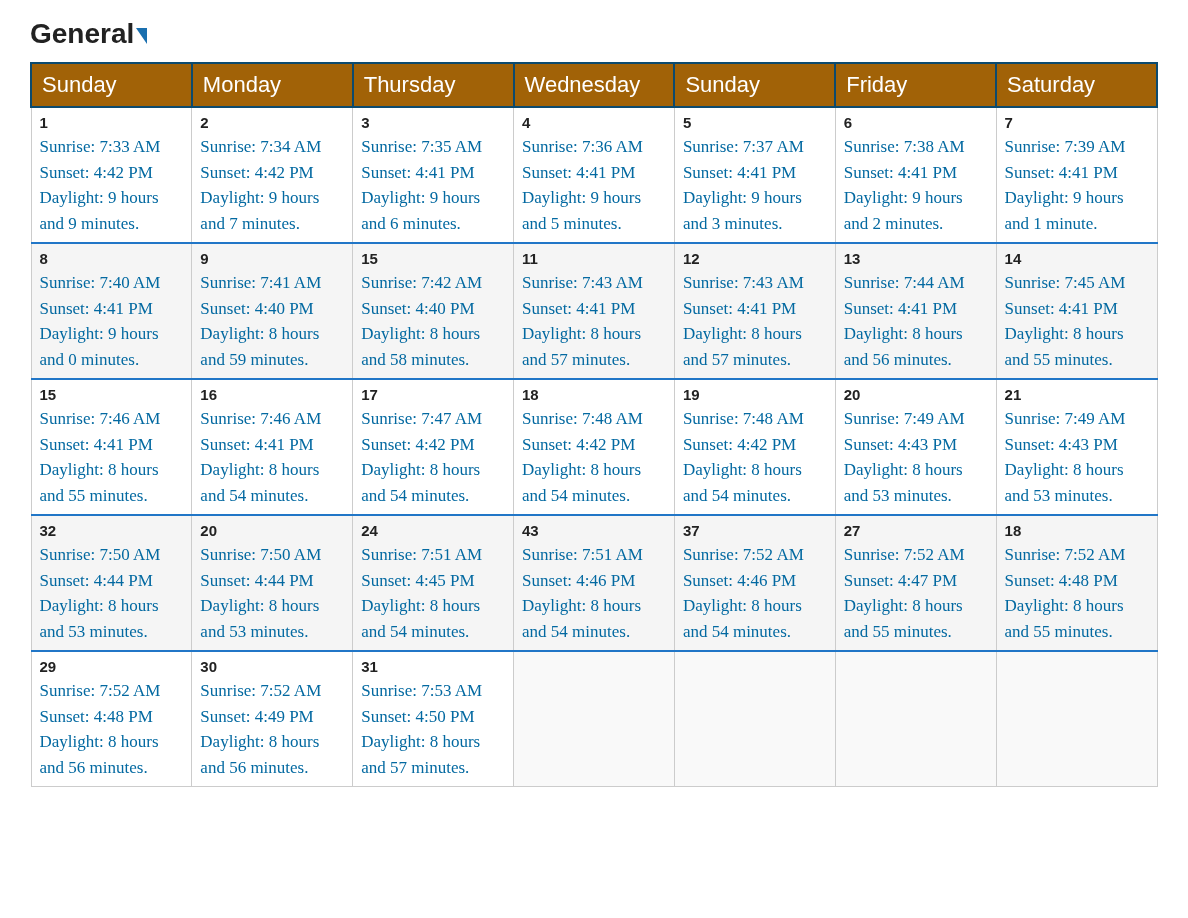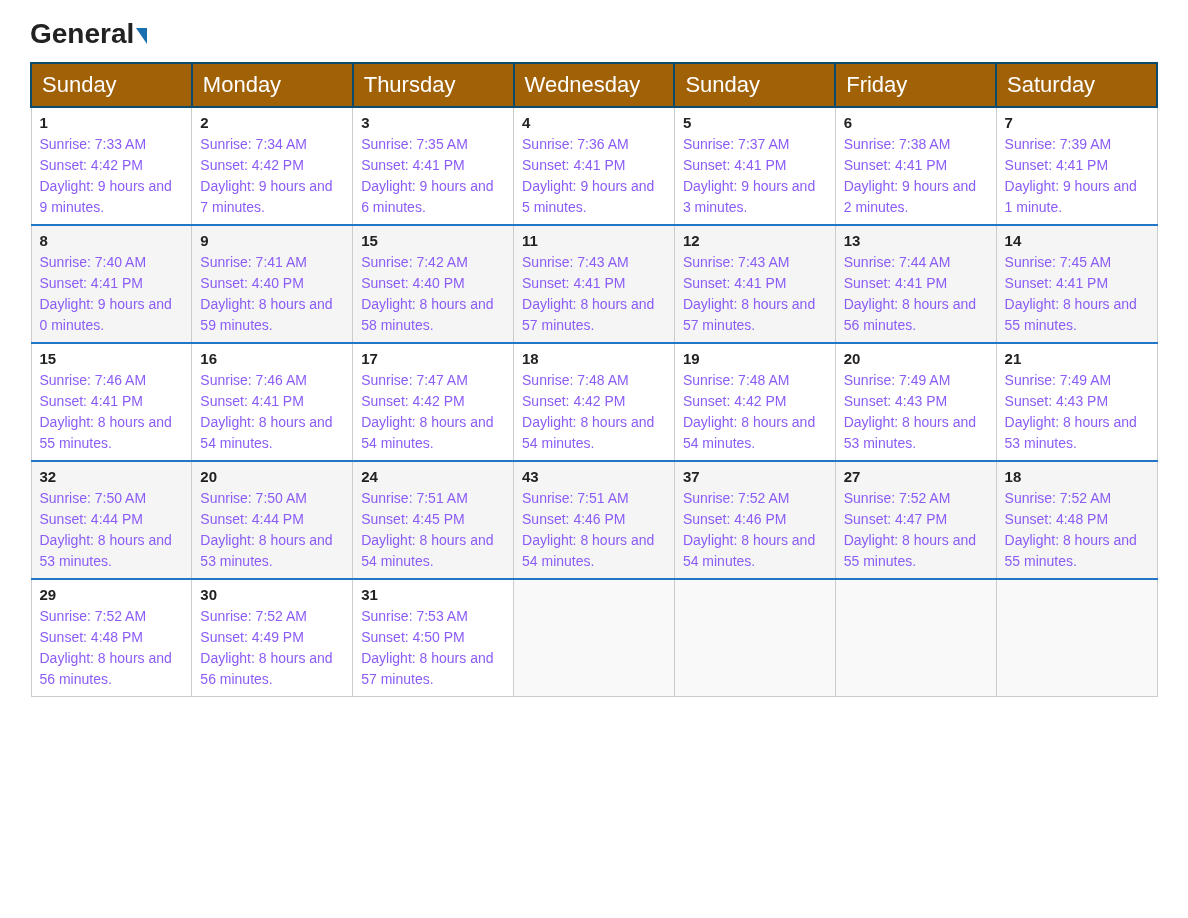--- a/index.html
+++ b/index.html
@@ -77,23 +77,24 @@
       background: #f5f5f5;
     }
     .day-num {
       font-size: 15px;
       font-weight: bold;
       color: #222;
       margin-bottom: 3px;
       display: block;
     }
     .day-info {
-      font-size: 14px;
+      font-size: 17px;
       line-height: 1.5;
-      color: #8b5cf6;
+      color: #0369a1;
+      font-family: Liberation Serif, serif;
     }
     .calendar .week-row td {
       border-top: 2px solid #2176c7;
     }
     .empty-cell {
       background: #f9f9f9 !important;
     }
   </style>
 </head>
 <body>

